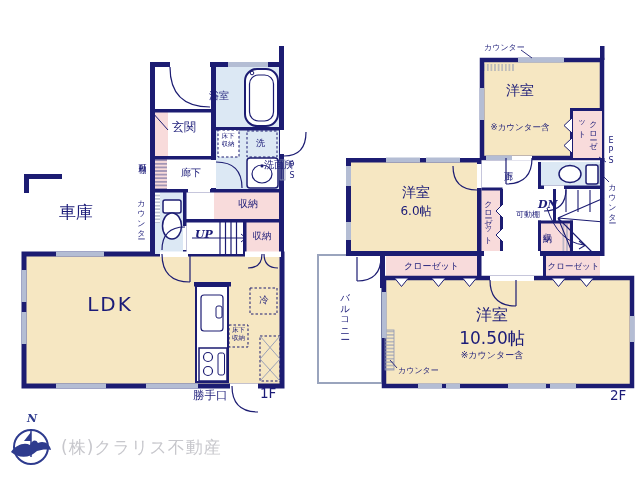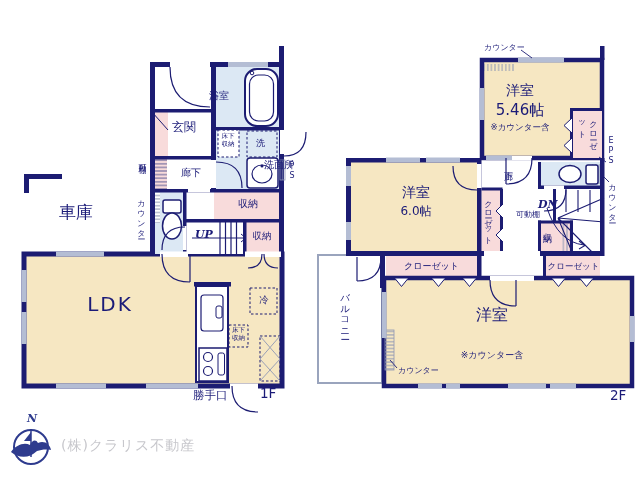--- a/index.html
+++ b/index.html
@@ -272,36 +272,36 @@
   <div class="lbl ital" style="left:195px;top:229px;font-size:11px;text-align:center;">UP</div>
   <div class="lbl c" style="left:245px;top:230px;width:34px;font-size:9.5px;">収納</div>
   <div class="lbl c" style="left:60px;top:293px;width:100px;font-size:20px;letter-spacing:2px;">LDK</div>
   <div class="lbl c" style="left:250px;top:294px;width:28px;font-size:9.5px;">冷</div>
   <div class="lbl c wrap" style="left:229px;top:327px;width:19px;font-size:6.5px;">床下収納</div>
   <div class="lbl" style="left:193px;top:389px;font-size:11.5px;">勝手口</div>
   <div class="lbl" style="left:260px;top:386px;font-size:13.5px;">1F</div>
 
   <div class="lbl" style="left:484px;top:43px;font-size:8px;">カウンター</div>
   <div class="lbl c" style="left:488px;top:82px;width:64px;font-size:14px;">洋室</div>
-  <div class="lbl c" style="left:484px;top:102px;width:72px;font-size:15px;">5.46帖</div>
   <div class="lbl c" style="left:480px;top:122px;width:80px;font-size:8.5px;">※カウンター含</div>
   <div class="lbl v" style="left:576px;top:115px;height:32px;font-size:8px;line-height:1.4;">クローゼット</div>
   <div class="lbl v" style="left:606px;top:136px;height:32px;font-size:8px;">EPS</div>
   <div class="lbl v" style="left:503px;top:164px;height:26px;font-size:9px;">廊下</div>
   <div class="lbl v" style="left:607px;top:178px;height:52px;font-size:8px;">カウンター</div>
   <div class="lbl ital" style="left:538px;top:199px;font-size:11px;">DN</div>
   <div class="lbl" style="left:516px;top:210px;font-size:8px;">可動棚</div>
   <div class="lbl v" style="left:542px;top:226px;height:24px;font-size:9px;">収納</div>
   <div class="lbl c" style="left:384px;top:184px;width:64px;font-size:14px;">洋室</div>
   <div class="lbl c" style="left:384px;top:204px;width:64px;font-size:12px;">6.0帖</div>
   <div class="lbl v" style="left:483px;top:195px;height:54px;font-size:8px;letter-spacing:0;">クローゼット</div>
   <div class="lbl c" style="left:386px;top:261px;width:91px;font-size:9px;">クローゼット</div>
   <div class="lbl c" style="left:546px;top:261px;width:55px;font-size:8.5px;">クローゼット</div>
   <div class="lbl v" style="left:340px;top:287px;height:60px;font-size:9.5px;">バルコニー</div>
   <div class="lbl c" style="left:448px;top:306px;width:88px;font-size:16px;">洋室</div>
+  <div class="lbl c" style="left:448px;top:328px;width:88px;font-size:17px;">10.50帖</div>
   <div class="lbl c" style="left:448px;top:350px;width:88px;font-size:9px;">※カウンター含</div>
   <div class="lbl" style="left:398px;top:366px;font-size:8px;">カウンター</div>
   <div class="lbl" style="left:610px;top:388px;font-size:13.5px;">2F</div>
 
   <div class="lbl ital" style="left:27px;top:413px;font-size:11px;color:#2e3b8e;">N</div>
-  <div class="lbl gray" style="left:61px;top:437px;font-size:14px;letter-spacing:1px;">(株)クラリス不動産</div>
+  <div class="lbl gray" style="left:61px;top:437px;font-size:17px;letter-spacing:1px;">(株)クラリス不動産</div>
 
 </div>
 
 </body></html>

